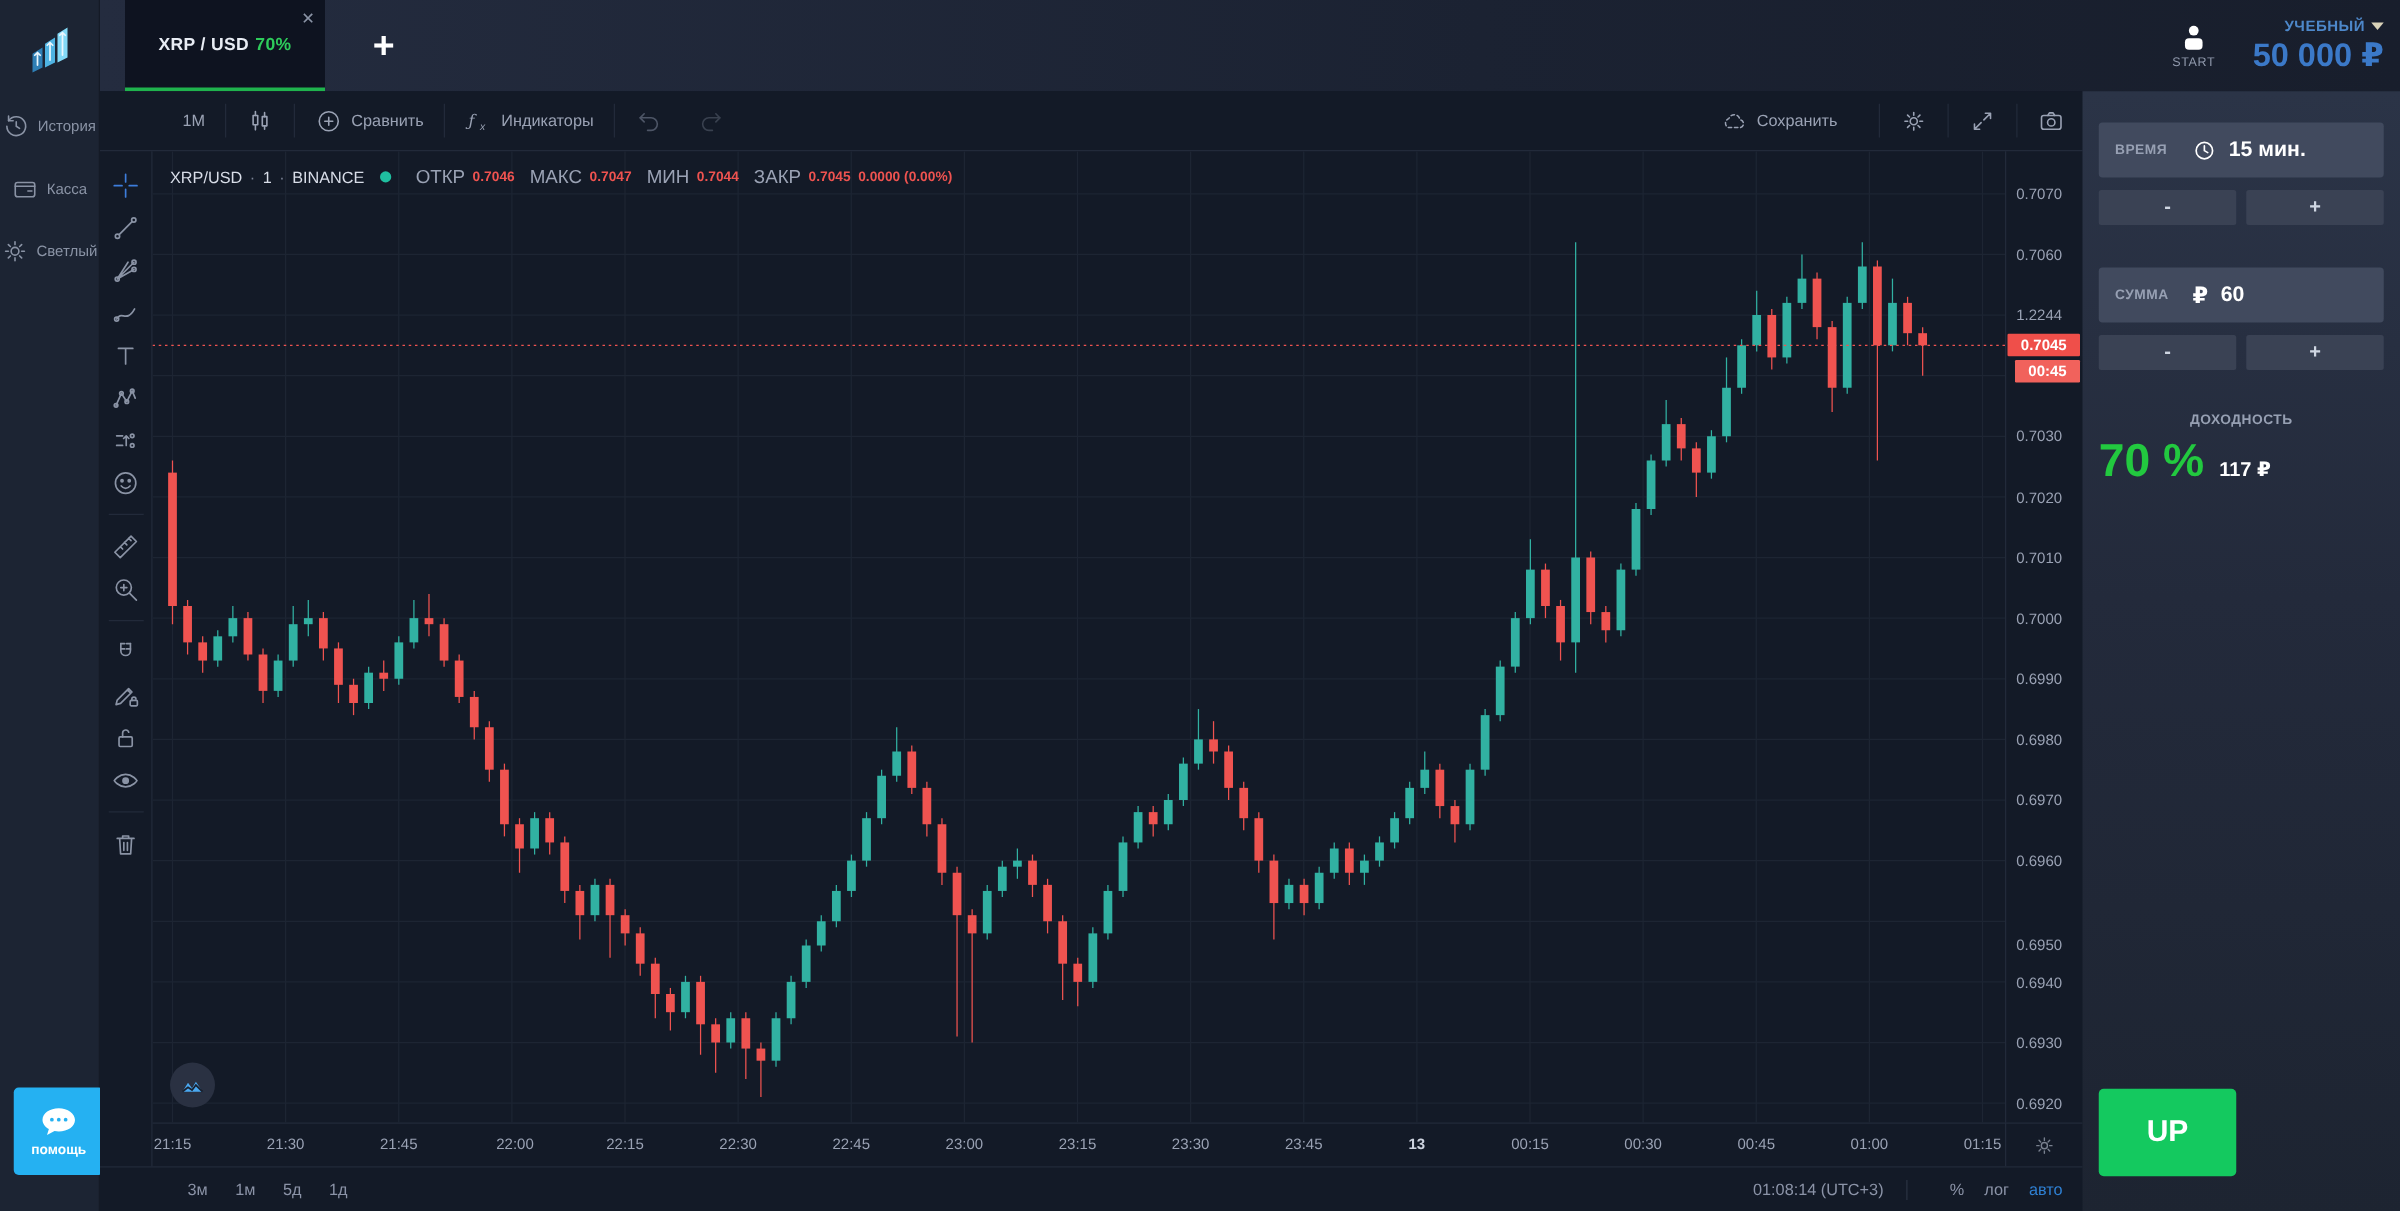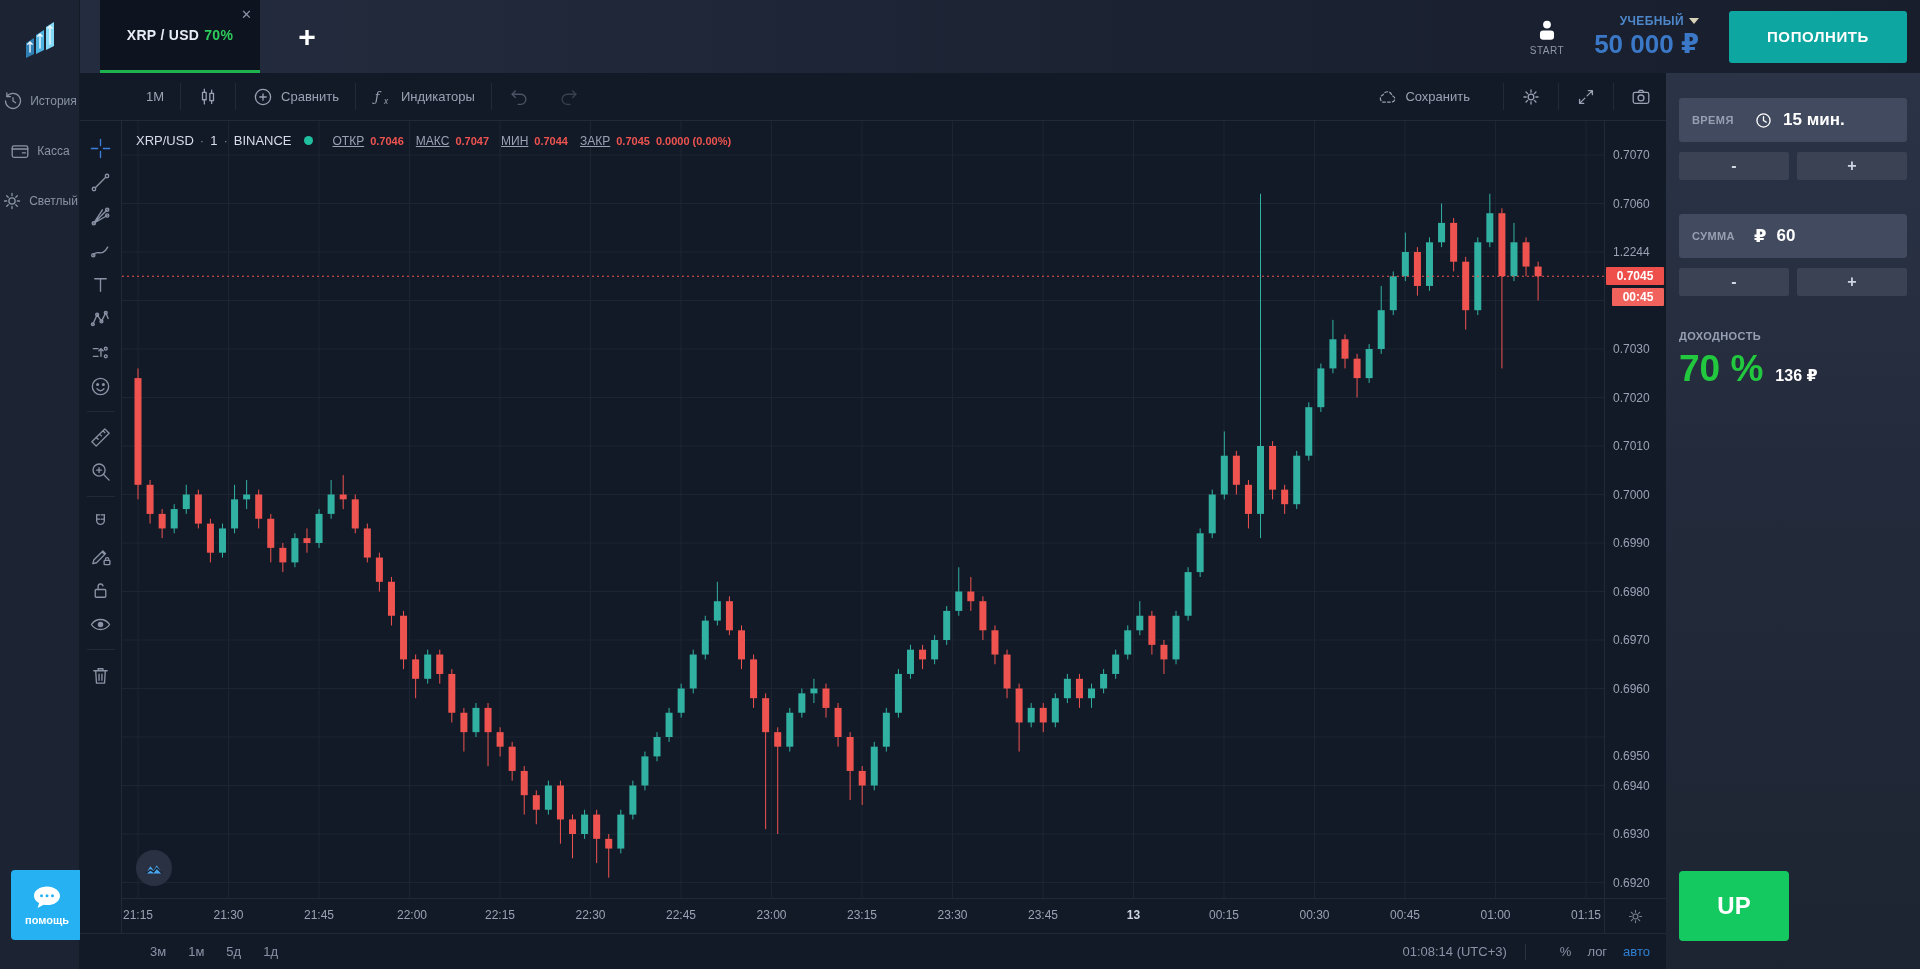--- a/index.html
+++ b/index.html
@@ -48,21 +48,21 @@
   .draw-toolbar { position:absolute; left:0; top:48px; width:42px; height:812px; border-right:1px solid #222a3a; display:flex; flex-direction:column; align-items:center; padding-top:12px; }
   .dt-btn { width:30px; height:30px; margin-bottom:4px; display:flex; align-items:center; justify-content:center; color:#8a93a5; cursor:pointer; border-radius:2px; }
   .dt-btn.active { color:#3d7ddb; }
   .dt-btn .ic { width:23px; height:23px; }
   .dt-sep { width:28px; height:1px; background:#222a3a; margin:6px 0 10px; }
 
   .chart-canvas { position:absolute; left:42px; top:48px; width:1482px; height:777px; cursor:crosshair; }
   .legend { position:absolute; left:14px; top:12px; display:flex; align-items:center; gap:6px; font-size:13px; color:#d8dde8; white-space:nowrap; }
   .legend .dim { color:#7a8294; }
   .legend .dot { width:9px; height:9px; border-radius:50%; background:#1fbfa0; margin:0 8px 0 6px; }
-  .legend .olabel { font-size:12px; color:#9aa2b4; margin-left:6px;text-decoration:underline; }
+  .legend .olabel { font-size:15px; color:#9aa2b4; margin-left:6px; }
   .legend .oval { font-size:11px; color:#ef5350; font-weight:bold; }
   .pane-btn { position:absolute; left:14px; bottom:12px; width:36px; height:36px; border-radius:50%; background:#2a3142; display:flex; align-items:center; justify-content:center; cursor:pointer; }
   .pane-btn .ic { width:22px; height:18px; }
 
   .price-axis { position:absolute; left:1524px; top:48px; width:62px; height:777px; border-left:1px solid #222a3a; font-size:12px; color:#9aa2b4; }
   .pa-label { position:absolute; left:8px; transform:translateY(-50%); }
   .pa-badge { position:absolute; left:1px; width:58px; transform:translateY(-50%); background:#ef4f4a; color:#fff; font-weight:bold; text-align:center; font-size:12px; padding:2px 0; border-radius:1px; }
   .pa-badge.countdown { background:#f1625c; width:52px; left:7px; }
   .time-axis { position:absolute; left:42px; top:825px; width:1482px; height:35px; border-top:1px solid #222a3a; font-size:12px; color:#9aa2b4; }
   .ta-label { position:absolute; top:9px; transform:translateX(-50%); }
@@ -80,21 +80,21 @@
 
   
   .trade-panel { position:absolute; left:1666px; top:73px; width:254px; height:900px; background:linear-gradient(180deg,#2b3447 0%,#232a3b 45%,#1d2431 100%); padding:25px 13px 0; }
   .tp-field { width:228px; height:44px; background:#414a5e; border-radius:3px; display:flex; align-items:center; padding:0 13px; margin-bottom:10px; cursor:pointer; }
   .tp-field .flabel { font-size:11px; font-weight:bold; color:#97a0b3; letter-spacing:.4px; width:62px; }
   .tp-field .ic { width:19px; height:19px; color:#fff; margin-right:10px; }
   .tp-field .cur { color:#fff; font-size:18px; font-weight:bold; margin-right:10px; }
   .tp-field .fval { font-size:17px; font-weight:bold; color:#fff; }
   .tp-steppers { width:228px; display:flex; justify-content:space-between; margin-bottom:34px; }
   .tp-step { width:110px; height:28px; background:#3a4254; border:none; border-radius:2px; color:#cfd6e2; font-size:16px; font-weight:bold; cursor:pointer; font-family:inherit; line-height:1; }
-  .tp-payout-label { font-size:11px; font-weight:bold; color:#97a0b3; letter-spacing:.4px; margin:14px 0 6px; }
+  .tp-payout-label { font-size:11px; font-weight:bold; color:#97a0b3; letter-spacing:.4px; margin:14px 0 6px;text-align:center; }
   .tp-payout-row { display:flex; align-items:baseline; gap:12px; }
   .tp-payout-pct { font-size:37px; font-weight:bold; color:#22c93f; }
   .tp-payout-amt { font-size:16px; font-weight:bold; color:#fff; }
   .tp-buttons { position:absolute; left:13px; bottom:32px; width:228px; display:flex; justify-content:space-between; }
   .tp-btn { width:110px; height:70px; border:none; border-radius:4px; font-size:24px; font-weight:bold; color:#fff; cursor:pointer; font-family:inherit; }
   .tp-btn.up { background:#14c95f; }
   .tp-btn.down { background:#e2584b; }
 
   svg.cc { position:absolute; left:0; top:0; }
 </style>
@@ -164,21 +164,20 @@
             </svg></span>
         <span class="lbl">START</span>
       </div>
       <div class="balance-block">
         <span class="account-type">
             <span>УЧЕБНЫЙ</span>
             <span class="caret"></span>
           </span>
         <span class="balance-value">50 000 ₽</span>
       </div>
-      <button class="deposit-btn">ПОПОЛНИТЬ</button>
     </div>
   </div>
 
   <div class="chart-region">
 
     <div class="chart-toolbar">
       <div class="tb-item">
           <span>1М</span>
         </div>
       <div class="tb-sep"></div>
@@ -732,20 +731,20 @@
       <span class="cur">₽</span>
       <span class="fval">60</span>
     </div>
     <div class="tp-steppers">
       <button class="tp-step">-</button>
       <button class="tp-step">+</button>
     </div>
     <div class="tp-payout-label">ДОХОДНОСТЬ</div>
     <div class="tp-payout-row">
       <span class="tp-payout-pct">70 %</span>
-      <span class="tp-payout-amt">136 ₽</span>
+      <span class="tp-payout-amt">117 ₽</span>
     </div>
     <div class="tp-buttons">
       <button class="tp-btn up">UP</button>
     </div>
   </div>
 
 </div>
 
 </body></html>

